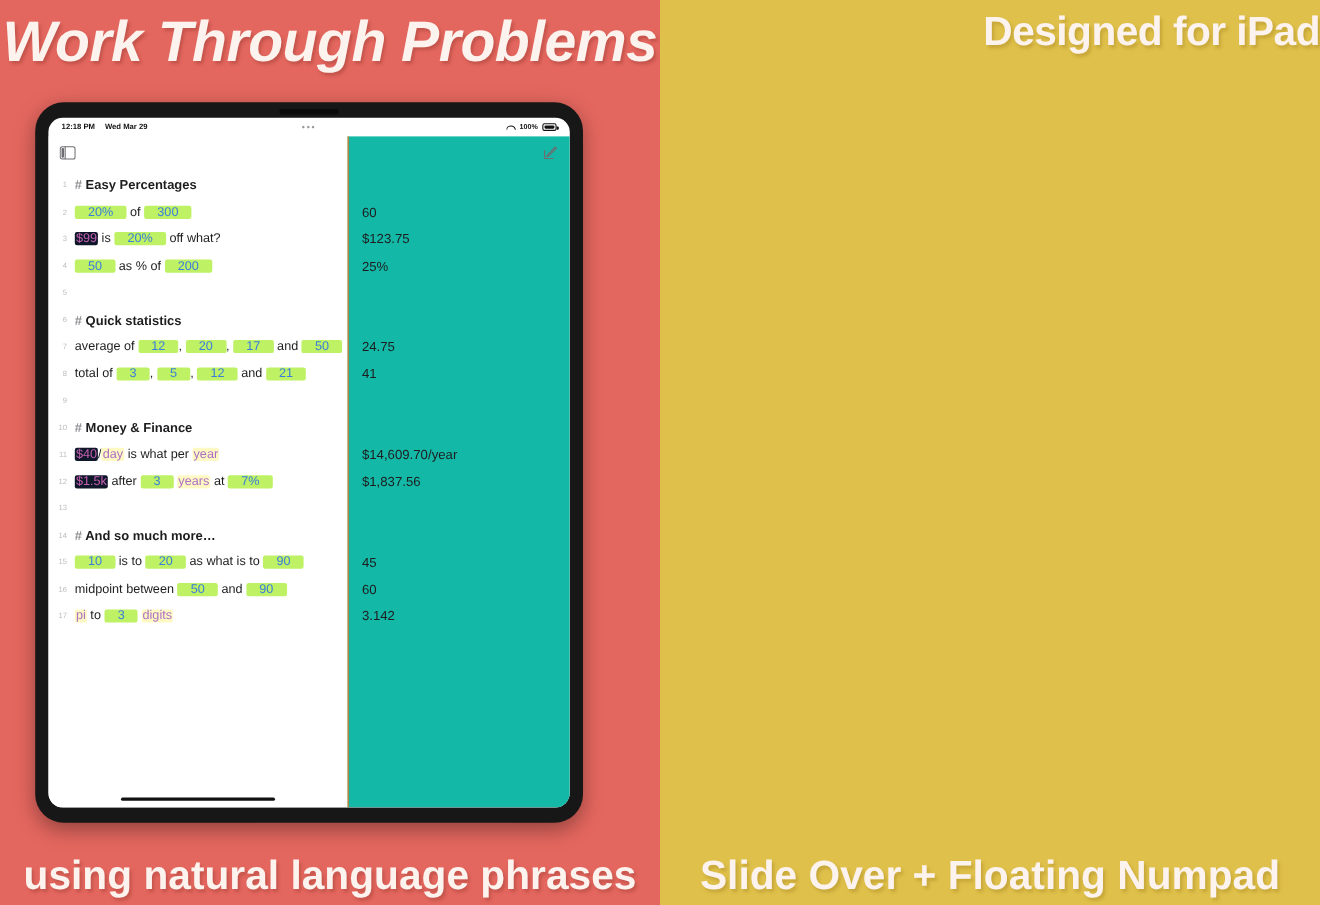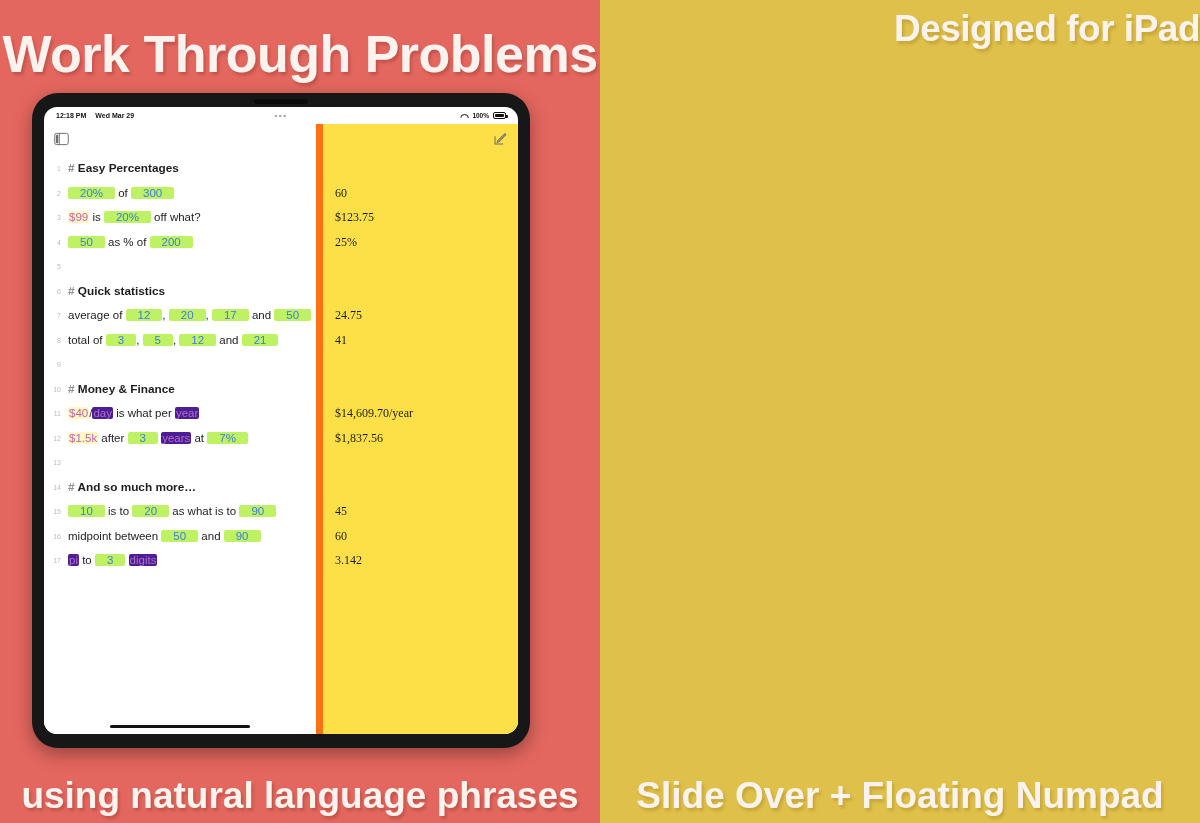--- a/index.html
+++ b/index.html
@@ -14,21 +14,21 @@
   .panel { position:relative; width:600px; height:823px; overflow:hidden; }
   .panel-left  { background:#e4675f; }
   .panel-right { background:#dfc04a; }
 
   .headline {
     position:absolute; left:0; width:100%; text-align:center;
     color:#fdf3ee; font-weight:bold; letter-spacing:-0.5px;
     text-shadow:2px 3px 3px rgba(120,40,30,0.30);
     white-space:nowrap;
   }
-  .panel-left .headline  { top:24px;  font-size:52px; }
+  .panel-left .headline  { top:8px;  font-size:52px;font-style:italic; }
   .panel-right .headline { top:8px;  font-size:48px; }
   .panel-right .headline.caption { text-shadow:2px 3px 3px rgba(140,105,20,0.30); }
 
   .caption {
     position:absolute; left:0; width:100%; text-align:center; bottom:6px;
     color:#fdf3ee; font-weight:bold; white-space:nowrap;
     text-shadow:2px 3px 3px rgba(120,40,30,0.30);
   }
   .panel-left  .caption { font-size:37px; }
   .panel-right .caption { font-size:37px; text-shadow:2px 3px 3px rgba(140,105,20,0.30); }
@@ -69,41 +69,41 @@
   .batt { width:13px; height:6.5px; border:1px solid #111; border-radius:2px; position:relative; }
   .batt::after { content:""; position:absolute; inset:1px; background:#111; border-radius:1px; }
   .batt::before {
     content:""; position:absolute; right:-2.6px; top:1.6px; width:1.4px; height:3px;
     background:#111; border-radius:0 1px 1px 0;
   }
 
   
   .calc-body { display:flex; height:calc(100% - 17px); }
   .calc-input { width:272px; background:#ffffff; position:relative; }
-  .calc-output { flex:1; background:#fde047; border-left:7px solid #f97316; position:relative;font-family:Liberation Serif, serif; }
+  .calc-output { flex:1; background:#14b8a6; border-left:1px solid #f97316; position:relative; }
   .calc-topbar { height:30px; display:flex; align-items:center; padding:0 10px; }
   .calc-topbar.right { justify-content:flex-end; }
   .icn { width:15px; height:14px; color:#6d6d72; }
   .icn svg { display:block; width:100%; height:100%; }
 
   .lines { padding:2px 0 0 0; }
   .line {
     display:flex; align-items:flex-start; height:24.5px;
     font-size:11.5px; color:#1d1d1f; line-height:24.5px;
   }
   .ln {
     width:24px; flex:0 0 24px; text-align:right; padding-right:7px;
     color:#bcbcc0; font-size:7px; line-height:26px;
   }
   .ltext { white-space:nowrap; }
   .hdr { font-weight:bold; font-size:11.8px; }
   .hash { color:#8e8e93; font-weight:bold; }
   .num  { color:#3b7ddd; background:#bef264; border-radius:2px; padding:0 12px;text-align:right; }
-  .cur  { color:#c45fb0; background:#fef9c3; border-radius:2px; padding:0 1px; }
-  .unit { color:#b06fc6; background:#4c1d95; border-radius:2px; padding:0 1px; }
+  .cur  { color:#c45fb0; background:#0f172a; border-radius:2px; padding:0 1px; }
+  .unit { color:#b06fc6; background:#fef9c3; border-radius:2px; padding:0 1px; }
 
   .res-lines { padding:2px 0 0 0; }
   .res {
     height:24.5px; line-height:24.5px; font-size:12px; color:#1d1d1f;
     padding-left:12px; white-space:nowrap;
   }
 
   .homebar {
     position:absolute; bottom:6px; left:50%; transform:translateX(-50%);
     width:140px; height:3.5px; background:#111; border-radius:2px;

